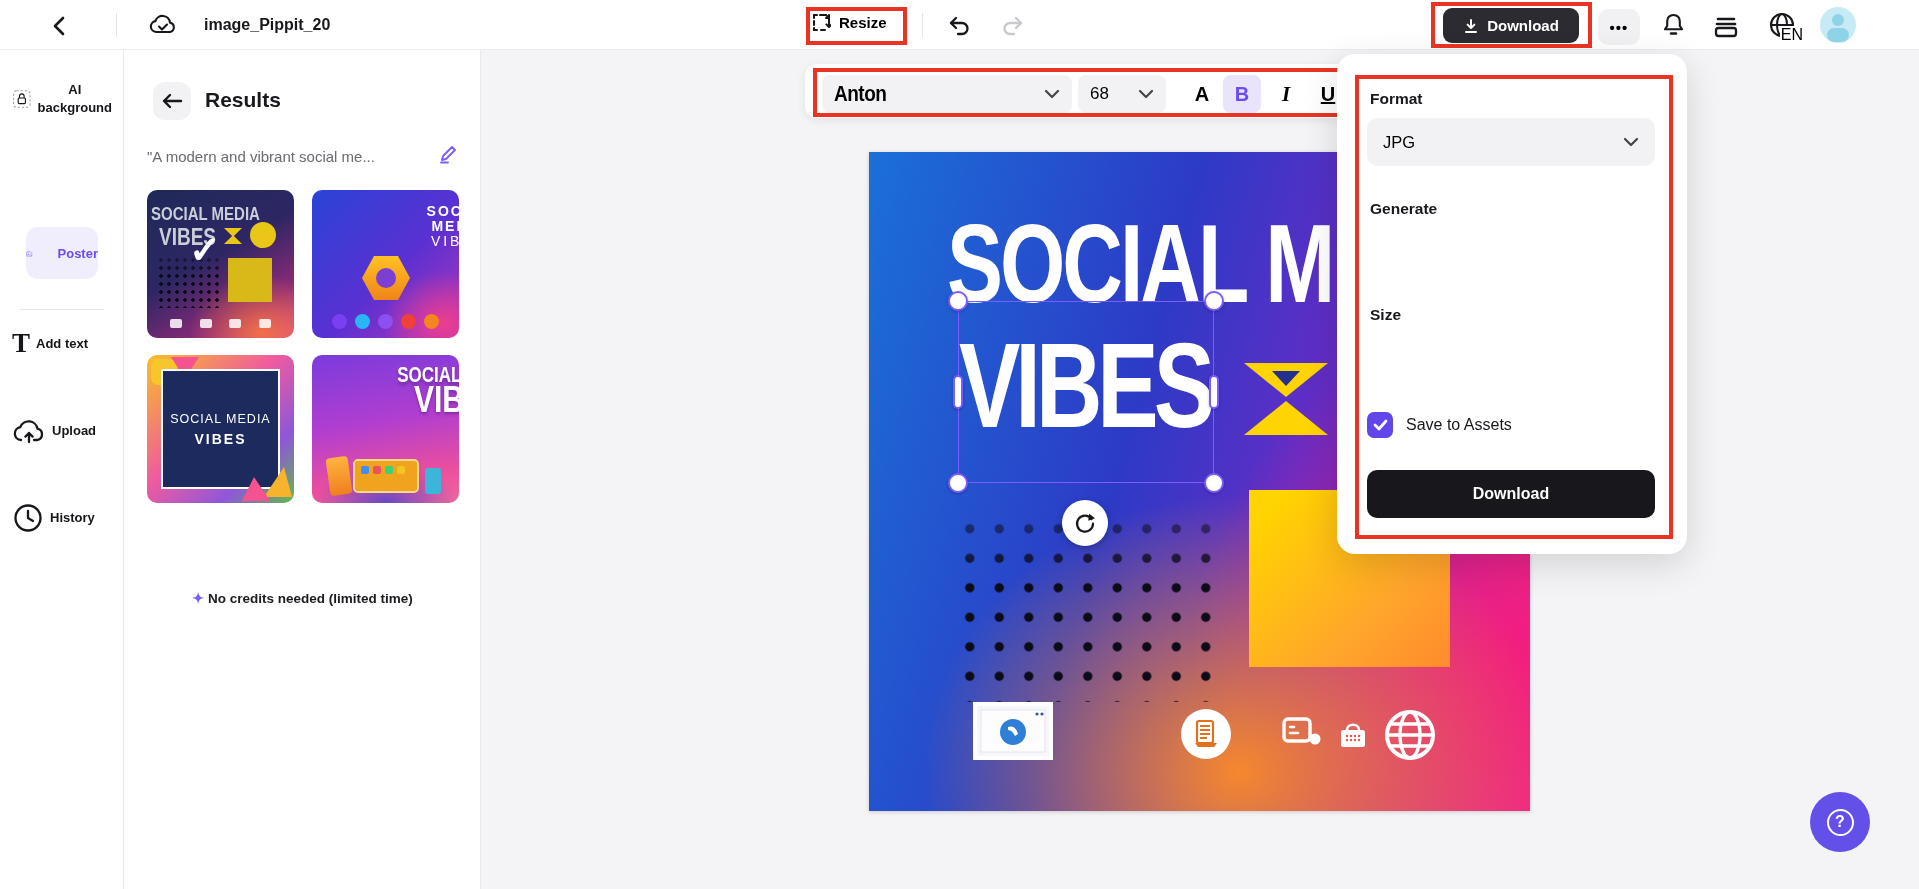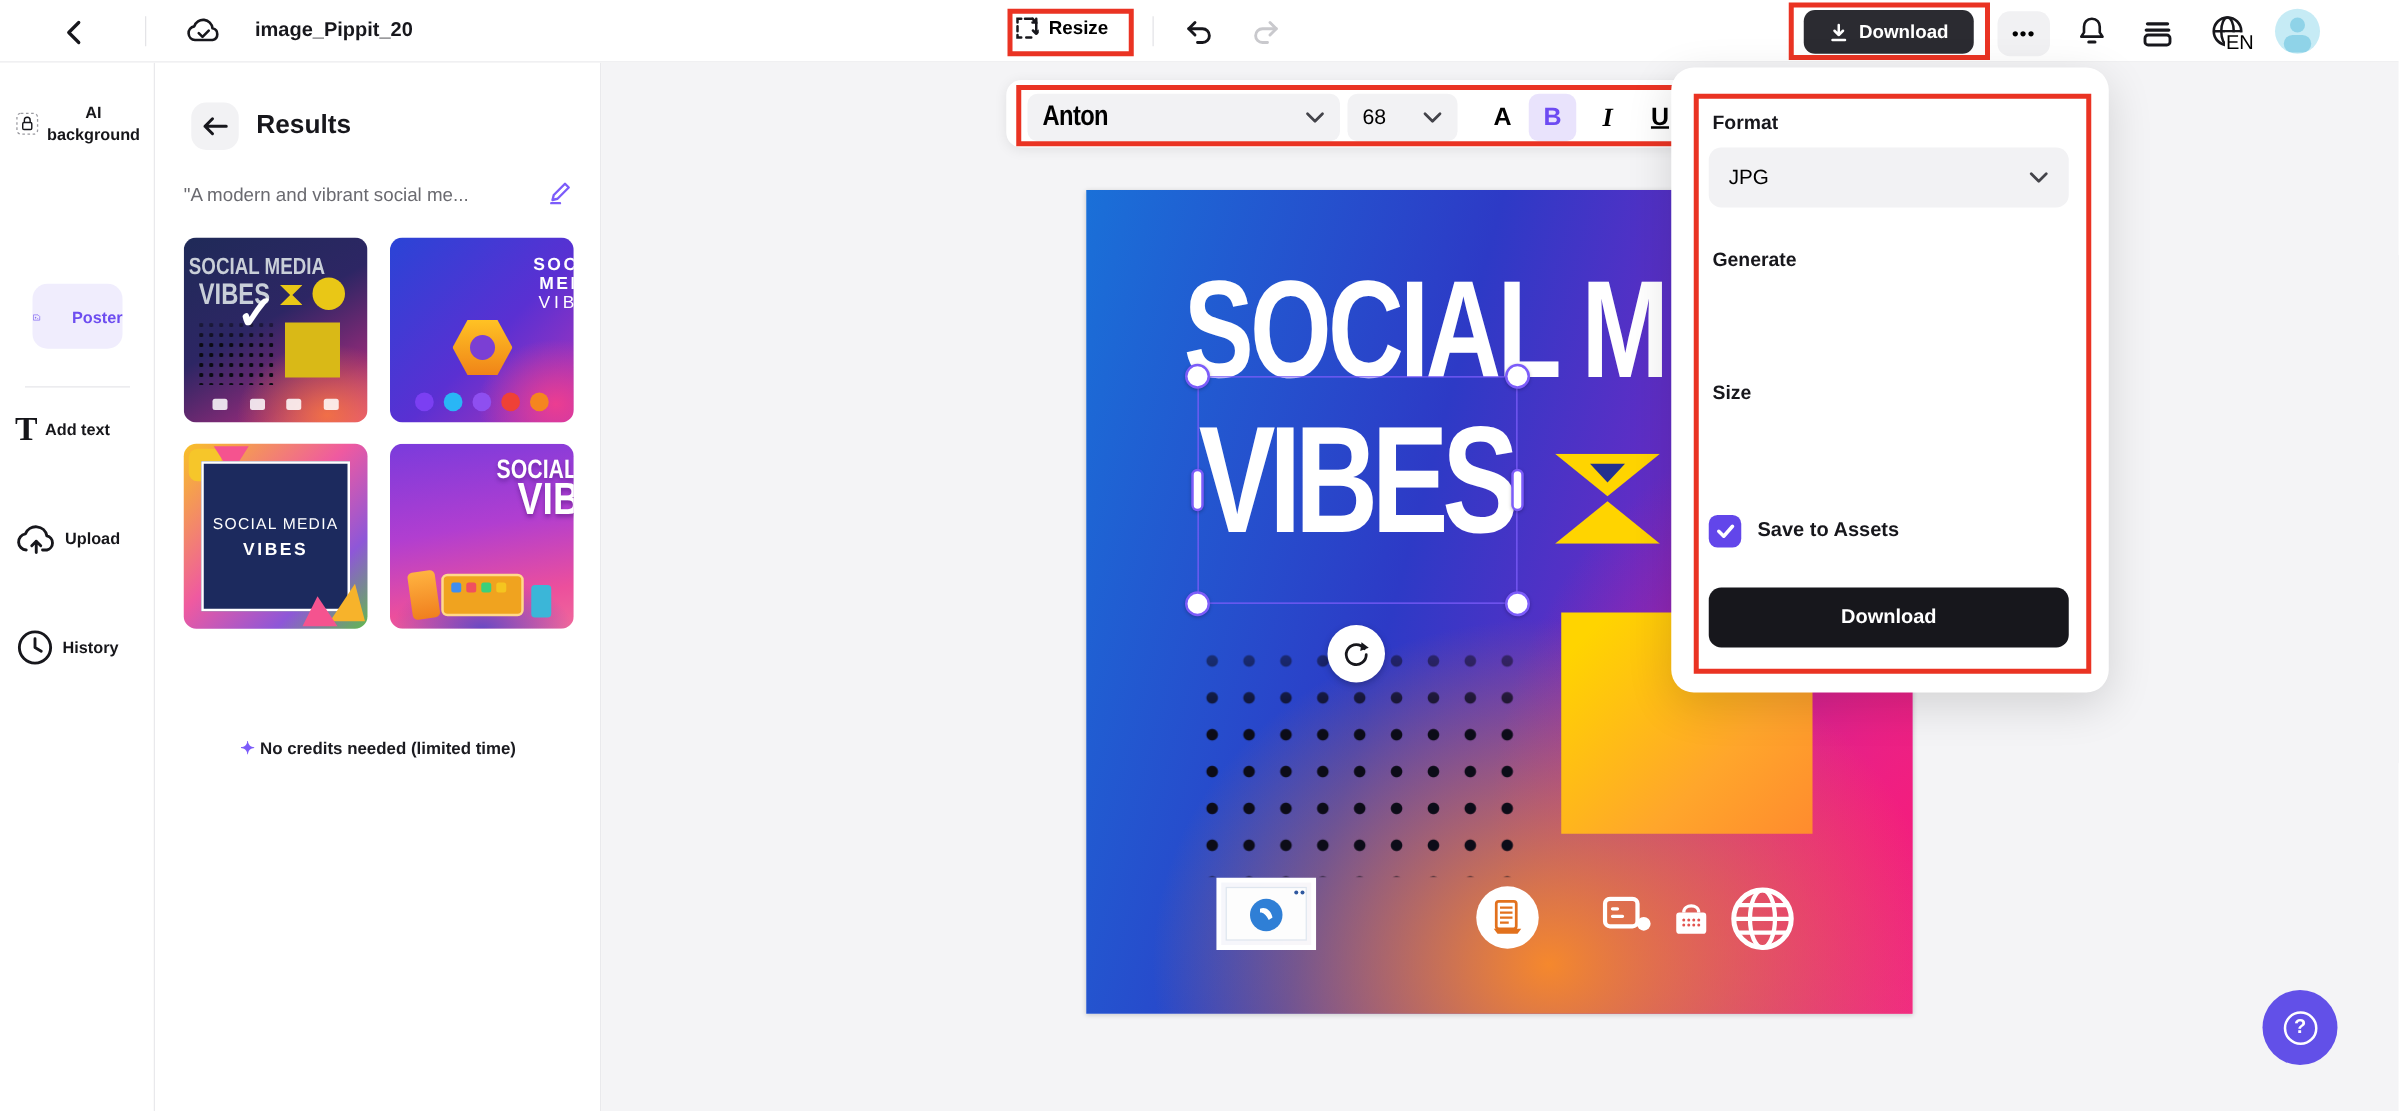--- a/index.html
+++ b/index.html
@@ -166,21 +166,21 @@
   .dl-panel { position:absolute; left:1337px; top:54px; width:350px; height:500px; background:#fff;
               border-radius:18px; box-shadow:0 10px 36px rgba(0,0,0,.14); z-index:50; }
   .dl-anno { position:absolute; left:18px; top:21px; width:318px; height:464px; border:4px solid #ea3323; pointer-events:none; }
   .fld-label { position:absolute; left:33px; font-size:15.5px; font-weight:800; }
   .dd { position:absolute; left:30px; width:288px; height:48px; background:#f2f2f4; border:none; border-radius:10px;
         display:flex; align-items:center; padding:0 16px; font-size:16.5px; cursor:pointer; }
   .dd .chev { margin-left:auto; }
   .dd .dim { color:#9b9ba2; }
   .cb-row { position:absolute; left:30px; top:358px; display:flex; align-items:center; gap:13px; cursor:pointer; }
   .cb { width:26px; height:26px; border-radius:7px; background:#6246ea; display:flex; align-items:center; justify-content:center; }
-  .cb-label { font-size:16px; font-weight:700; }
+  .cb-label { font-size:16px; font-weight:400; }
   .dl-panel-btn { position:absolute; left:30px; top:416px; width:288px; height:48px; background:#17171c; color:#fff;
                   border:none; border-radius:10px; font-size:16px; font-weight:800; cursor:pointer; }
 
   .help-fab { position:absolute; left:1810px; top:792px; width:60px; height:60px; border-radius:50%;
               background:#6250e8; border:none; cursor:pointer; z-index:30;
               display:flex; align-items:center; justify-content:center; }
   .help-fab span { width:27px; height:27px; border:2.5px solid #fff; border-radius:50%; color:#fff;
                    font-size:16px; font-weight:800; display:flex; align-items:center; justify-content:center; }
 </style>
 </head>

